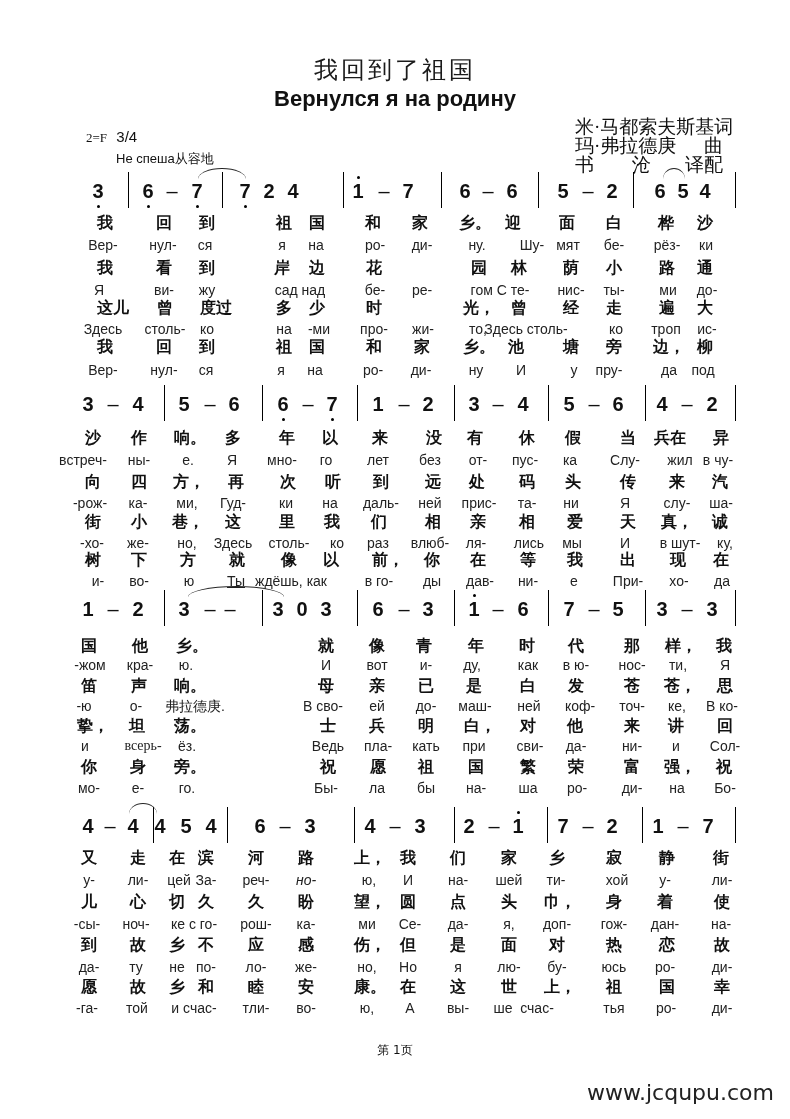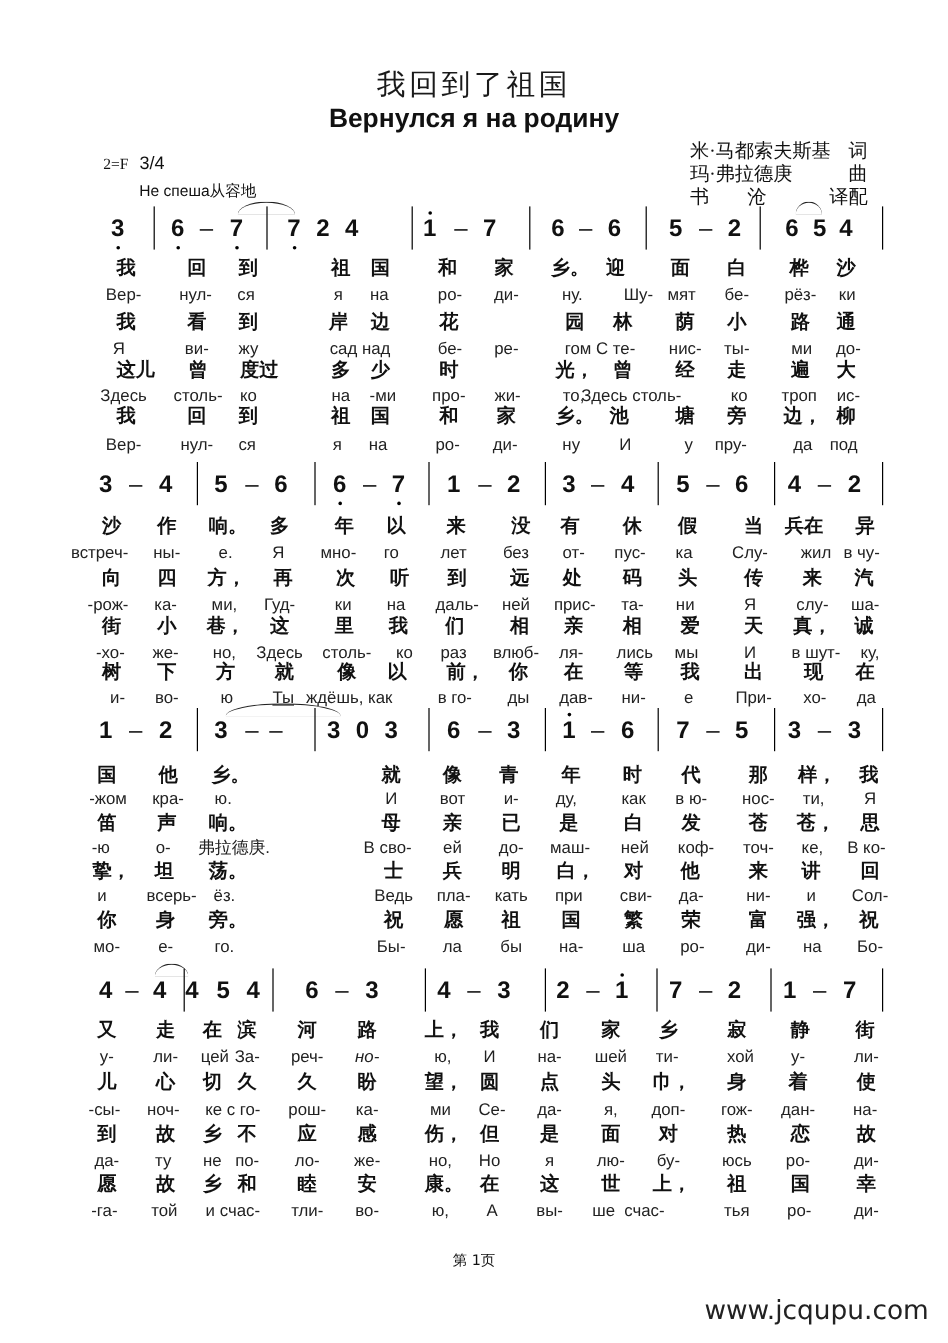--- a/index.html
+++ b/index.html
@@ -16,21 +16,21 @@
     font-family: "Liberation Sans", sans-serif; font-weight: bold; font-size: 22px; color: #111;
   }
   .key {
     position: absolute; left: 86px; top: 128px; font-family: "Liberation Serif", serif; font-size: 13px;
   }
   .key .time { font-family: "Liberation Sans", sans-serif; font-size: 15px; margin-left: 6px; }
   .tempo {
     position: absolute; left: 116px; top: 150px; font-family: "Liberation Sans", sans-serif; font-size: 13px;
   }
   .credits {
-    position: absolute; left: 575px; top: 117px; font-size: 16px; line-height: 19px;
+    position: absolute; left: 575px; top: 117px; font-size: 19px; line-height: 19px;
     font-family: Liberation Serif, serif;
   }
   .credits .row { display: flex; width: 148px; justify-content: space-between; white-space: nowrap; }
 
   .system { position: absolute; left: 0; width: 790px; }
   .notes-row { position: absolute; left: 0; height: 40px; width: 790px; }
   .note {
     position: absolute; font-family: "Liberation Sans", sans-serif; font-weight: bold; font-size: 20px;
     width: 16px; text-align: center; top: 8px; line-height: 22px;
   }
@@ -486,21 +486,21 @@
         <span class="syl cn" style="left: 426px;">明</span>
         <span class="syl cn" style="left: 480px;">白，</span>
         <span class="syl cn" style="left: 528px;">对</span>
         <span class="syl cn" style="left: 575px;">他</span>
         <span class="syl cn" style="left: 632px;">来</span>
         <span class="syl cn" style="left: 676px;">讲</span>
         <span class="syl cn" style="left: 725px;">回</span>
       </div>
       <div class="lyric-row" style="top: 737px;">
         <span class="syl ru" style="left: 85px;">и</span>
-        <span class="syl ru" style="left: 143px;">всерь-</span>
+        <span class="syl ru" style="left: 143px; font-family: Liberation Serif, serif;">всерь-</span>
         <span class="syl ru" style="left: 187px;">ёз.</span>
         <span class="syl ru" style="left: 328px;">Ведь</span>
         <span class="syl ru" style="left: 378px;">пла-</span>
         <span class="syl ru" style="left: 426px;">кать</span>
         <span class="syl ru" style="left: 474px;">при</span>
         <span class="syl ru" style="left: 530px;">сви-</span>
         <span class="syl ru" style="left: 576px;">да-</span>
         <span class="syl ru" style="left: 632px;">ни-</span>
         <span class="syl ru" style="left: 676px;">и</span>
         <span class="syl ru" style="left: 725px;">Сол-</span>

